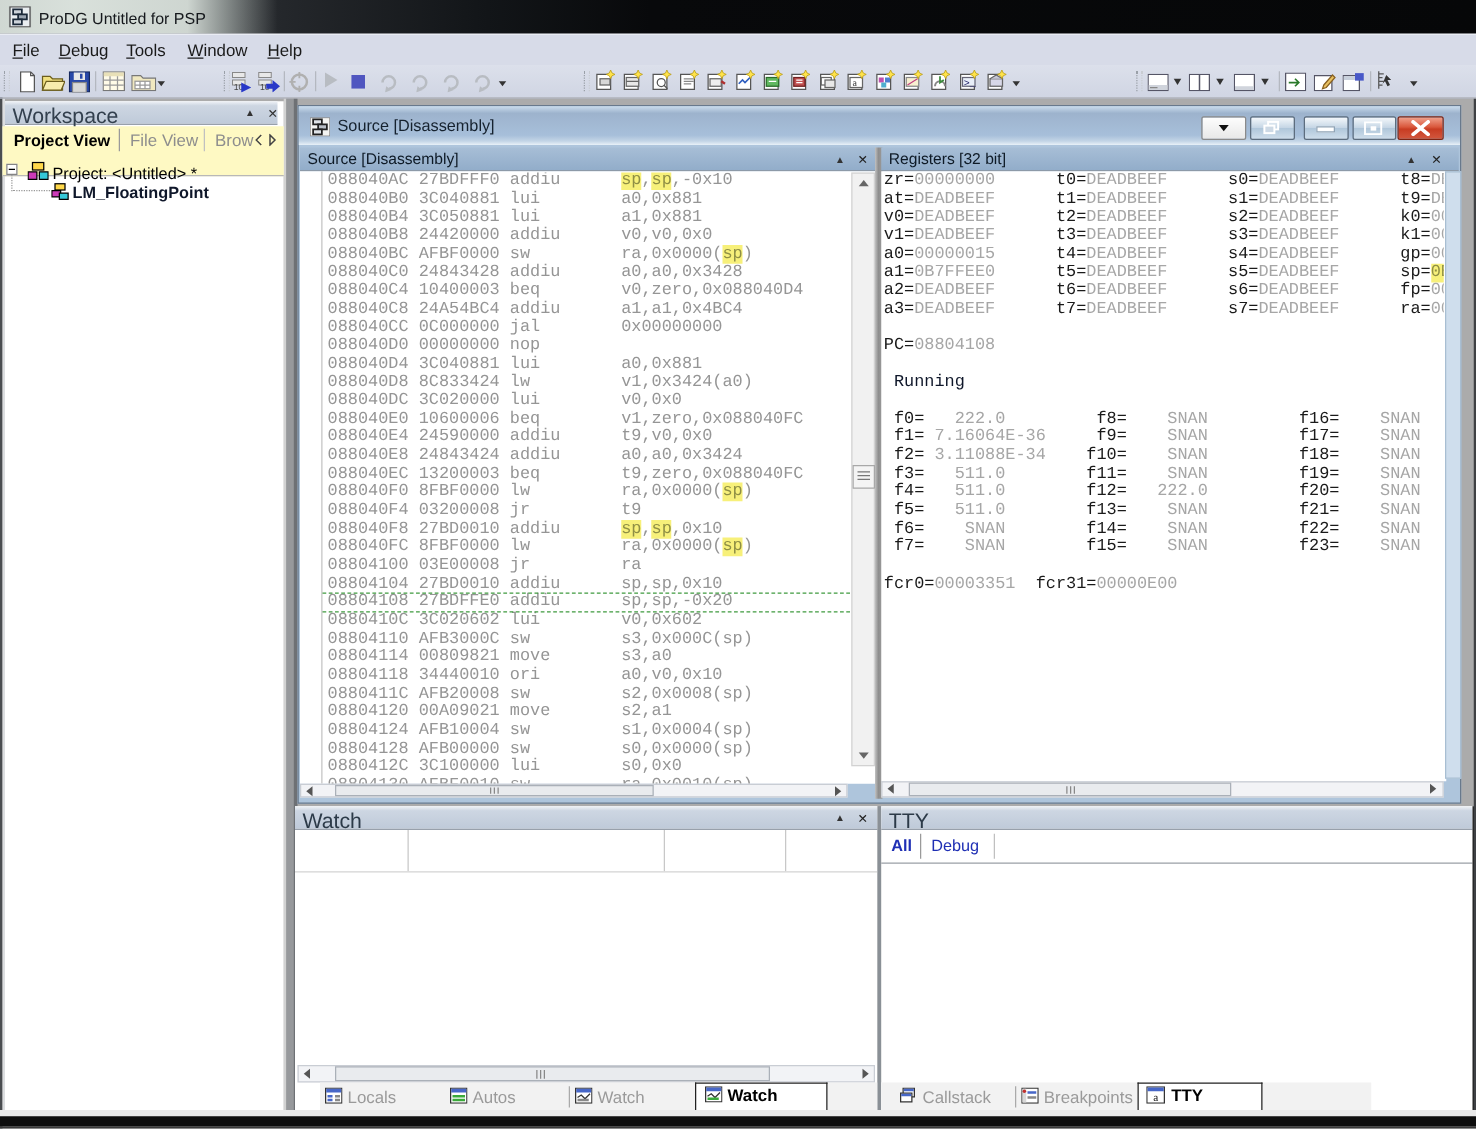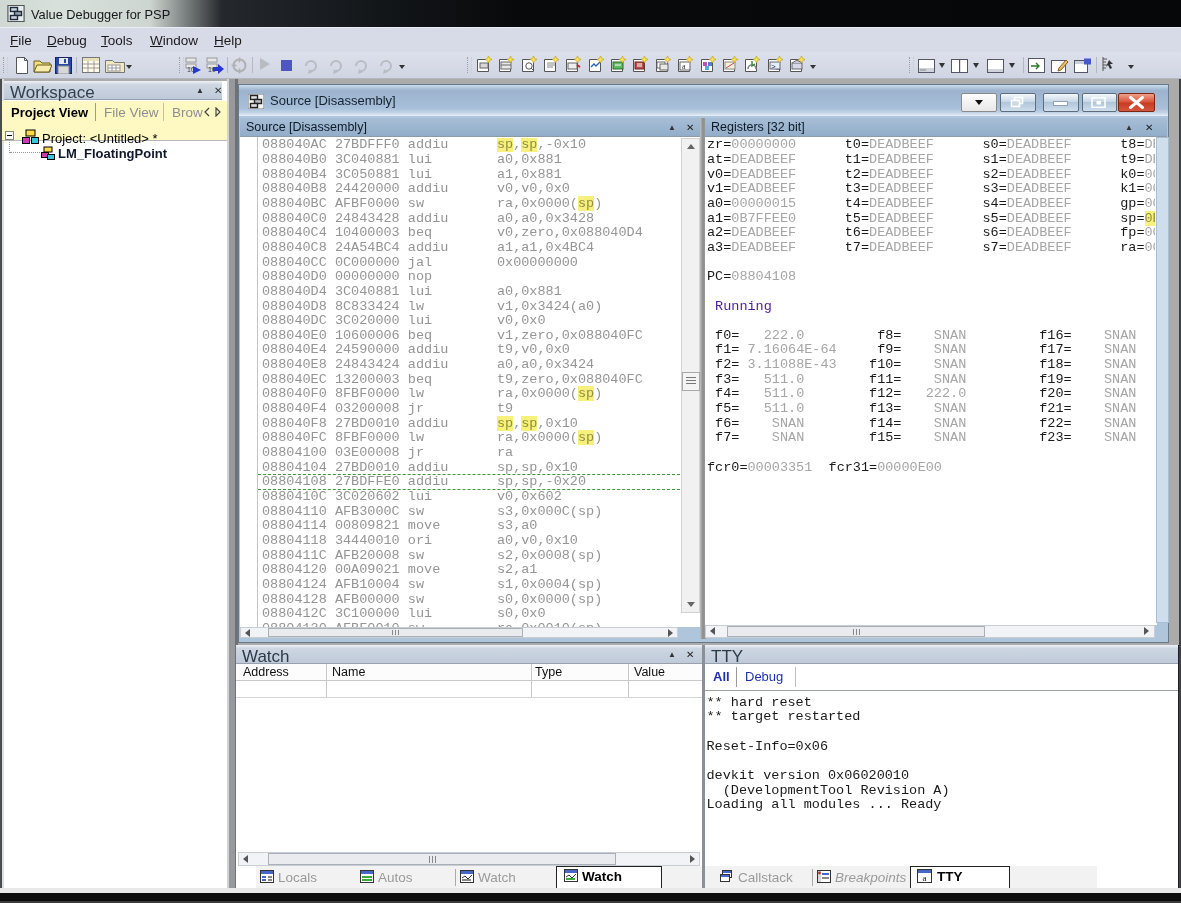--- a/index.html
+++ b/index.html
@@ -36,30 +36,30 @@
 .pane{position:absolute;background:#fff;}
 .vscroll{position:absolute;background:#f2f3f6;border:1px solid #c9cdd4;box-sizing:border-box;}
 .hscroll{position:absolute;background:#f2f3f6;border:1px solid #c9cdd4;box-sizing:border-box;}
 .sbarrow{position:absolute;width:0;height:0;}
 .thumb{position:absolute;background:#e9ebee;border:1px solid #aab0b8;box-sizing:border-box;}
 
 .dis{color:#959595;}
 .hl{background:#f7f07a;color:#8f8f45;}
 .rn{color:#1a1a1a;}
 .rv{color:#a6a6a6;}
-.red{color:#4c1d95;}
+.red{color:#0f172a;}
 </style>
 </head>
 <body>
 <div id="app">
   <div class="abs" id="titlebar"></div>
   <div class="abs" style="left:0;top:27px;width:2px;height:876px;background:#4a4d50;"></div>
   <div class="abs" style="left:2px;top:79px;width:2px;height:809px;background:#dcdee0;"></div>
   <div class="abs" id="titleglow"></div>
-  <div class="abs" id="titletext">Value Debugger for PSP</div>
+  <div class="abs" id="titletext">ProDG Untitled for PSP</div>
   <svg class="abs" style="left:7px;top:5px;" width="18" height="17" viewBox="0 0 18 17">
     <rect x="0" y="0" width="18" height="17" fill="#8a8e93" opacity="0.55"></rect>
     <rect x="1" y="0.5" width="16" height="16" fill="#e9edf0" stroke="#555"></rect>
     <rect x="3.5" y="2.5" width="7" height="4" fill="#cdd3da" stroke="#1c2a3a" stroke-width="1.4"></rect>
     <rect x="7.5" y="6.5" width="7" height="4" fill="#9aa4b0" stroke="#1c2a3a" stroke-width="1.4"></rect>
     <rect x="3.5" y="10.5" width="7" height="4" fill="#cdd3da" stroke="#1c2a3a" stroke-width="1.4"></rect>
   </svg>
   <div class="abs" id="menubar">
     <span class="mi" style="left:10px;"><u>F</u>ile</span>
     <span class="mi" style="left:47px;"><u>D</u>ebug</span>
@@ -404,22 +404,22 @@
 <span class="rn">a0=</span><span class="rv">00000015</span>      <span class="rn">t4=</span><span class="rv">DEADBEEF</span>      <span class="rn">s4=</span><span class="rv">DEADBEEF</span>      <span class="rn">gp=</span><span class="rv">00000000</span>
 <span class="rn">a1=</span><span class="rv">0B7FFEE0</span>      <span class="rn">t5=</span><span class="rv">DEADBEEF</span>      <span class="rn">s5=</span><span class="rv">DEADBEEF</span>      <span class="rn">sp=</span><span class="hl">0BFFFE50</span>
 <span class="rn">a2=</span><span class="rv">DEADBEEF</span>      <span class="rn">t6=</span><span class="rv">DEADBEEF</span>      <span class="rn">s6=</span><span class="rv">DEADBEEF</span>      <span class="rn">fp=</span><span class="rv">00000000</span>
 <span class="rn">a3=</span><span class="rv">DEADBEEF</span>      <span class="rn">t7=</span><span class="rv">DEADBEEF</span>      <span class="rn">s7=</span><span class="rv">DEADBEEF</span>      <span class="rn">ra=</span><span class="rv">00000000</span>
 
 <span class="rn">PC=</span><span class="rv">08804108</span>
 
 <span class="red"> Running</span>
 
  <span class="rn">f0=</span><span class="rv">   222.0</span>        <span class="rn"> f8=</span><span class="rv">    SNAN</span>         <span class="rn">f16=</span><span class="rv">    SNAN</span>
- <span class="rn">f1=</span><span class="rv"> 7.16064E-64</span>    <span class="rn"> f9=</span><span class="rv">    SNAN</span>         <span class="rn">f17=</span><span class="rv">    SNAN</span>
- <span class="rn">f2=</span><span class="rv"> 3.11088E-43</span>    <span class="rn">f10=</span><span class="rv">    SNAN</span>         <span class="rn">f18=</span><span class="rv">    SNAN</span>
+ <span class="rn">f1=</span><span class="rv"> 7.16064E-36</span>    <span class="rn"> f9=</span><span class="rv">    SNAN</span>         <span class="rn">f17=</span><span class="rv">    SNAN</span>
+ <span class="rn">f2=</span><span class="rv"> 3.11088E-34</span>    <span class="rn">f10=</span><span class="rv">    SNAN</span>         <span class="rn">f18=</span><span class="rv">    SNAN</span>
  <span class="rn">f3=</span><span class="rv">   511.0</span>        <span class="rn">f11=</span><span class="rv">    SNAN</span>         <span class="rn">f19=</span><span class="rv">    SNAN</span>
  <span class="rn">f4=</span><span class="rv">   511.0</span>        <span class="rn">f12=</span><span class="rv">   222.0</span>         <span class="rn">f20=</span><span class="rv">    SNAN</span>
  <span class="rn">f5=</span><span class="rv">   511.0</span>        <span class="rn">f13=</span><span class="rv">    SNAN</span>         <span class="rn">f21=</span><span class="rv">    SNAN</span>
  <span class="rn">f6=</span><span class="rv">    SNAN</span>        <span class="rn">f14=</span><span class="rv">    SNAN</span>         <span class="rn">f22=</span><span class="rv">    SNAN</span>
  <span class="rn">f7=</span><span class="rv">    SNAN</span>        <span class="rn">f15=</span><span class="rv">    SNAN</span>         <span class="rn">f23=</span><span class="rv">    SNAN</span>
 
 <span class="rn">fcr0=</span><span class="rv">00003351</span>  <span class="rn">fcr31=</span><span class="rv">00000E00</span></div>
 
   <div class="vscroll" style="left:1156px;top:137px;width:13px;height:486px;background:#cfdeed;border-color:#a8bed2;"></div>
 
@@ -428,26 +428,20 @@
   <div class="abs sbarrow" style="left:1144px;top:627px;border-top:4px solid transparent;border-bottom:4px solid transparent;border-left:5px solid #555;"></div>
   <div class="thumb" style="left:727px;top:626px;width:258px;height:11px;"></div>
   <div class="abs" style="left:853px;top:629px;width:1px;height:6px;background:#888;box-shadow:3px 0 #888,6px 0 #888;"></div>
 
   <div class="abs" style="left:236px;top:645px;width:466px;height:245px;background:#fff;"></div>
   <div class="abs panehdr" style="left:236px;top:645px;width:466px;">
       <span class="t" style="color:#2c3a48;">Watch</span>
       <span class="hbtn" style="left:432px;font-size:8px;top:5px;">▲</span>
       <span class="hbtn" style="left:450px;color:#222;">✕</span>
     </div>
-  <div class="abs" id="watchcols" style="left:236px;top:664px;width:466px;height:17px;background:#fcfcfc;border-bottom:1px solid #c8c8c8;box-sizing:border-box;">
-    <span class="abs" style="left:7px;top:1px;font-size:12.5px;color:#111;">Address</span>
-    <span class="abs" style="left:96px;top:1px;font-size:12.5px;color:#111;">Name</span>
-    <span class="abs" style="left:299px;top:1px;font-size:12.5px;color:#111;">Type</span>
-    <span class="abs" style="left:398px;top:1px;font-size:12.5px;color:#111;">Value</span>
-  </div>
   <div class="abs" style="left:326px;top:664px;width:1px;height:33px;background:#c8c8c8;"></div>
   <div class="abs" style="left:531px;top:664px;width:1px;height:33px;background:#c8c8c8;"></div>
   <div class="abs" style="left:628px;top:664px;width:1px;height:33px;background:#c8c8c8;"></div>
   <div class="abs" style="left:236px;top:697px;width:466px;height:1px;background:#d4d4d4;"></div>
 
   <div class="hscroll" style="left:238px;top:852px;width:462px;height:14px;"></div>
   <div class="abs sbarrow" style="left:243px;top:855px;border-top:4px solid transparent;border-bottom:4px solid transparent;border-right:5px solid #555;"></div>
   <div class="abs sbarrow" style="left:690px;top:855px;border-top:4px solid transparent;border-bottom:4px solid transparent;border-left:5px solid #555;"></div>
   <div class="thumb" style="left:268px;top:853px;width:348px;height:12px;"></div>
   <div class="abs" style="left:429px;top:856px;width:1px;height:7px;background:#888;box-shadow:3px 0 #888,6px 0 #888;"></div>
@@ -492,46 +486,38 @@
   <div class="abs" style="left:705px;top:645px;width:476px;height:245px;background:#fff;"></div>
   <div class="abs panehdr" style="left:705px;top:645px;width:473px;">
       <span class="t" style="color:#2c3a48;">TTY</span>
     </div>
   <div class="abs" id="ttytabs1" style="left:705px;top:664px;width:473px;height:27px;border-bottom:1px solid #9aa0a6;box-sizing:border-box;">
     <span class="abs" style="left:8px;top:5px;font-size:13px;font-weight:bold;color:#1f2fb4;">All</span>
     <span class="abs" style="left:31px;top:3px;width:1px;height:20px;background:#9a9a9a;"></span>
     <span class="abs" style="left:40px;top:5px;font-size:13px;color:#1f2fb4;">Debug</span>
     <span class="abs" style="left:90px;top:3px;width:1px;height:20px;background:#c0c0c0;"></span>
   </div>
-  <div class="abs mono" id="ttytext" style="left:706.5px;top:695.7px;color:#1a1a1a;">** hard reset
-** target restarted
-
-Reset-Info=0x06
-
-devkit version 0x06020010
-  (DevelopmentTool Revision A)
-Loading all modules ... Ready</div>
 
   <div class="abs" id="ttybtabs" style="left:705px;top:866px;width:392px;height:24px;background:#f2f2f2;">
     <svg class="abs tabicon" style="left:15px;top:4px;" width="14" height="13" viewBox="0 0 14 13">
         <rect x="2.5" y="0.5" width="9" height="7" fill="#fff" stroke="#333"></rect>
         <rect x="3" y="1" width="8" height="2" fill="#4767c8"></rect>
         <rect x="0.5" y="4.5" width="9" height="7" fill="#fff" stroke="#333"></rect>
         <rect x="1" y="5" width="8" height="2" fill="#4767c8"></rect>
       </svg>
     <span class="abs" style="left:33px;top:4px;font-size:13.5px;color:#9a9a9a;">Callstack</span>
     <span class="abs" style="left:107px;top:3px;width:1px;height:17px;background:#aaa;"></span>
     <svg class="abs tabicon" style="left:112px;top:4px;" width="14" height="13" viewBox="0 0 14 13">
         <rect x="0.5" y="0.5" width="13" height="12" fill="#fff" stroke="#333"></rect>
         <rect x="1" y="1" width="3" height="11" fill="#d8d8d8"></rect>
         <circle cx="2.5" cy="3" r="1.4" fill="#c03030"></circle>
         <rect x="5" y="3" width="7" height="2" fill="#4767c8"></rect>
         <rect x="5" y="7" width="7" height="2" fill="#888"></rect>
       </svg>
-    <span class="abs" style="left:130px;top:4px;font-size:13.5px;color:#9a9a9a;font-style:italic;">Breakpoints</span>
+    <span class="abs" style="left:130px;top:4px;font-size:13.5px;color:#9a9a9a;">Breakpoints</span>
     <div class="abs" style="left:205px;top:0px;width:100px;height:23px;background:#fff;border:1px solid #222;border-bottom:none;box-sizing:border-box;"></div>
     <svg class="abs tabicon" style="left:212px;top:3px;" width="15" height="14" viewBox="0 0 15 14">
         <rect x="0.5" y="0.5" width="14" height="13" fill="#fff" stroke="#333"></rect>
         <rect x="1" y="1" width="13" height="3" fill="#4767c8"></rect>
         <text x="7.5" y="12" font-size="9" font-family="Liberation Serif" text-anchor="middle" fill="#111">a</text>
       </svg>
     <span class="abs" style="left:232px;top:3px;font-size:13.5px;font-weight:bold;color:#000;">TTY</span>
   </div>
   <div class="abs" style="left:1178px;top:645px;width:3px;height:245px;background:#222;"></div>
   <div class="abs" style="left:1179px;top:79px;width:2px;height:814px;background:#3f4144;"></div>

